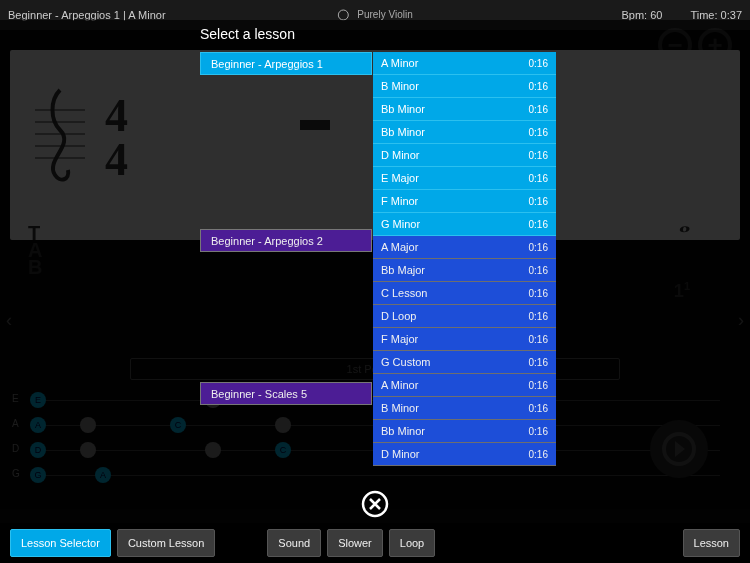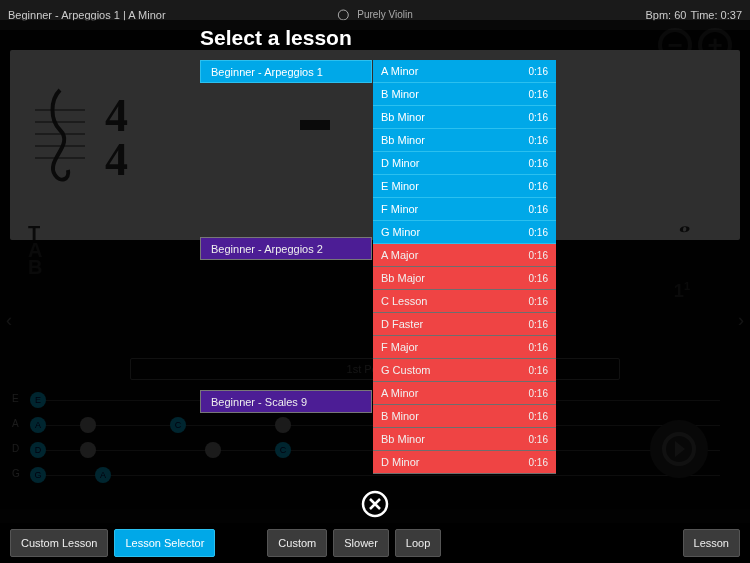--- a/index.html
+++ b/index.html
@@ -22,21 +22,21 @@
     font-size: 11px;
     color: #ccc;
     position: relative;
   }
   .top-left { flex: 0 0 auto; }
   .top-center {
     position: absolute; left: 50%; transform: translateX(-50%);
     display: flex; align-items: flex-start; gap: 8px;
     font-size: 10px; color: #aaa;
   }
-  .top-right { margin-left: auto; display: flex; gap: 4px; text-align: center; }
+  .top-right { margin-left: auto; display: flex; gap: 28px; text-align: center; }
 
   
   .bg-layer {
     position: absolute; top: 20px; left: 0; right: 0; bottom: 40px;
     background: #0a0a0a;
     opacity: 0.45;
     pointer-events: none;
   }
   .bg-staff {
     position: absolute; top: 30px; left: 10px; right: 10px; height: 190px;
@@ -79,42 +79,42 @@
   
   .modal-dim {
     position:absolute; top:20px; left:0; right:0; bottom:40px;
     background: rgba(0,0,0,0.55);
   }
   .modal {
     position: absolute; top: 26px; left: 200px;
     width: 356px;
   }
   .modal-title {
-    font-size: 21px; font-weight: 700; color: #fff;
+    font-size: 14px; font-weight: 400; color: #fff;
     margin-bottom: 10px;
   }
   .lesson-cols {
     display: flex; gap: 1px;
   }
   .lesson-categories { width: 172px; }
   .lesson-list { width: 183px; max-height: 440px; overflow:hidden; }
   .cat-item {
     height: 23px; padding: 0 10px;
     background: #4c1d95;
     border: 1px solid #777;
     font-size: 11px; color: #eee;
     display: flex; align-items: center;
     cursor: pointer;
   }
   .cat-item.selected { background: #00a8e8; border-color:#2bc0ef; color:#fff;}
   .cat-spacer { height: 154px; }
   .cat-spacer2 { height: 130px; }
   .lesson-item {
     height: 23px; padding: 0 8px;
-    background: #ef4444;
+    background: #1d4ed8;
     border-bottom: 1px solid #6e6e6e;
     font-size: 11px; color: #f0f0f0;
     display: flex; align-items: center; justify-content: space-between;
     cursor: pointer;
   }
   .lesson-item.hl { background: #00a8e8; color:#fff; border-bottom:1px solid #2bc0ef;}
   .lesson-item span:last-child { font-size: 10px; }
 
   .close-btn {
     position: absolute; left: 50%; bottom: 44px; transform: translateX(-50%);
@@ -223,21 +223,21 @@
 
 <div class="modal-dim"></div>
 <div class="modal">
   <div class="modal-title">Select a lesson</div>
   <div class="lesson-cols">
     <div class="lesson-categories" id="cat-list">
         <div class="cat-item selected">Beginner - Arpeggios 1</div>
         <div class="cat-spacer"></div>
         <div class="cat-item">Beginner - Arpeggios 2</div>
         <div class="cat-spacer2"></div>
-        <div class="cat-item">Beginner - Scales 9</div>
+        <div class="cat-item">Beginner - Scales 5</div>
       </div>
     <div class="lesson-list" id="lesson-list">
         <div class="lesson-item hl">
           <span>A Minor</span>
           <span>0:16</span>
         </div>
         <div class="lesson-item hl">
           <span>B Minor</span>
           <span>0:16</span>
         </div>
@@ -247,21 +247,21 @@
         </div>
         <div class="lesson-item hl">
           <span>Bb Minor</span>
           <span>0:16</span>
         </div>
         <div class="lesson-item hl">
           <span>D Minor</span>
           <span>0:16</span>
         </div>
         <div class="lesson-item hl">
-          <span>E Minor</span>
+          <span>E Major</span>
           <span>0:16</span>
         </div>
         <div class="lesson-item hl">
           <span>F Minor</span>
           <span>0:16</span>
         </div>
         <div class="lesson-item hl">
           <span>G Minor</span>
           <span>0:16</span>
         </div>
@@ -271,21 +271,21 @@
         </div>
         <div class="lesson-item">
           <span>Bb Major</span>
           <span>0:16</span>
         </div>
         <div class="lesson-item">
           <span>C Lesson</span>
           <span>0:16</span>
         </div>
         <div class="lesson-item">
-          <span>D Faster</span>
+          <span>D Loop</span>
           <span>0:16</span>
         </div>
         <div class="lesson-item">
           <span>F Major</span>
           <span>0:16</span>
         </div>
         <div class="lesson-item">
           <span>G Custom</span>
           <span>0:16</span>
         </div>
@@ -310,21 +310,21 @@
 </div>
 
 <div class="close-btn">
   <svg width="30" height="30" viewBox="0 0 30 30">
     <circle cx="15" cy="15" r="12" fill="none" stroke="#fff" stroke-width="2.5"></circle>
     <path d="M10 10 L20 20 M20 10 L10 20" stroke="#fff" stroke-width="2.5"></path>
   </svg>
 </div>
 
 <div class="bottom-bar">
+  <div class="btn active">Lesson Selector</div>
   <div class="btn">Custom Lesson</div>
-  <div class="btn active">Lesson Selector</div>
   <div class="spacer-flex"></div>
-  <div class="btn">Custom</div>
+  <div class="btn">Sound</div>
   <div class="btn">Slower</div>
   <div class="btn">Loop</div>
   <div class="spacer-big"></div>
   <div class="btn">Lesson</div>
 </div>
 
 </body></html>

